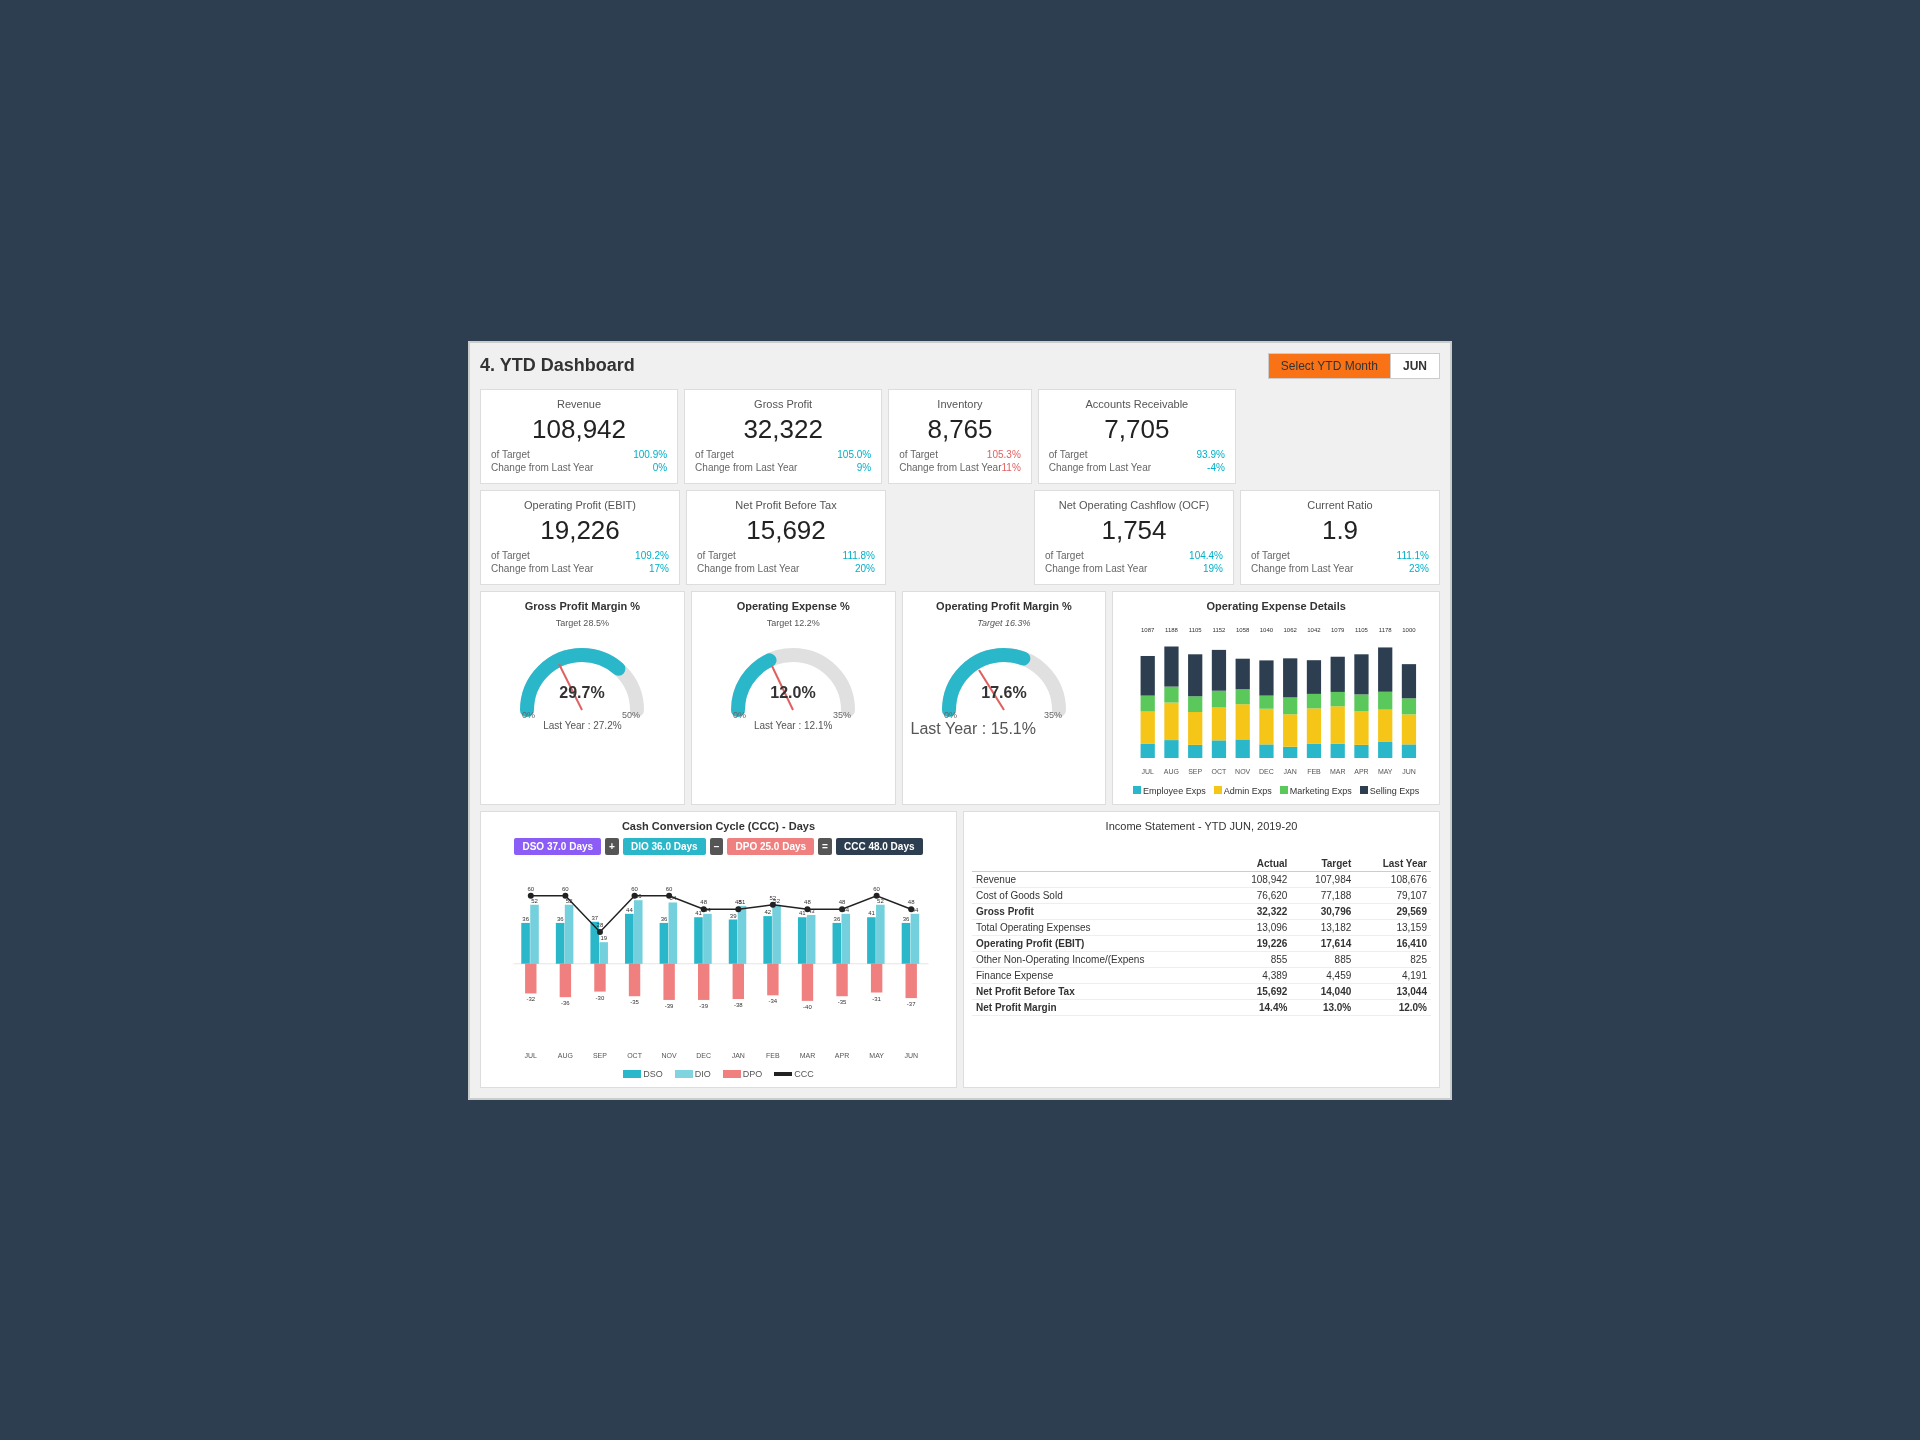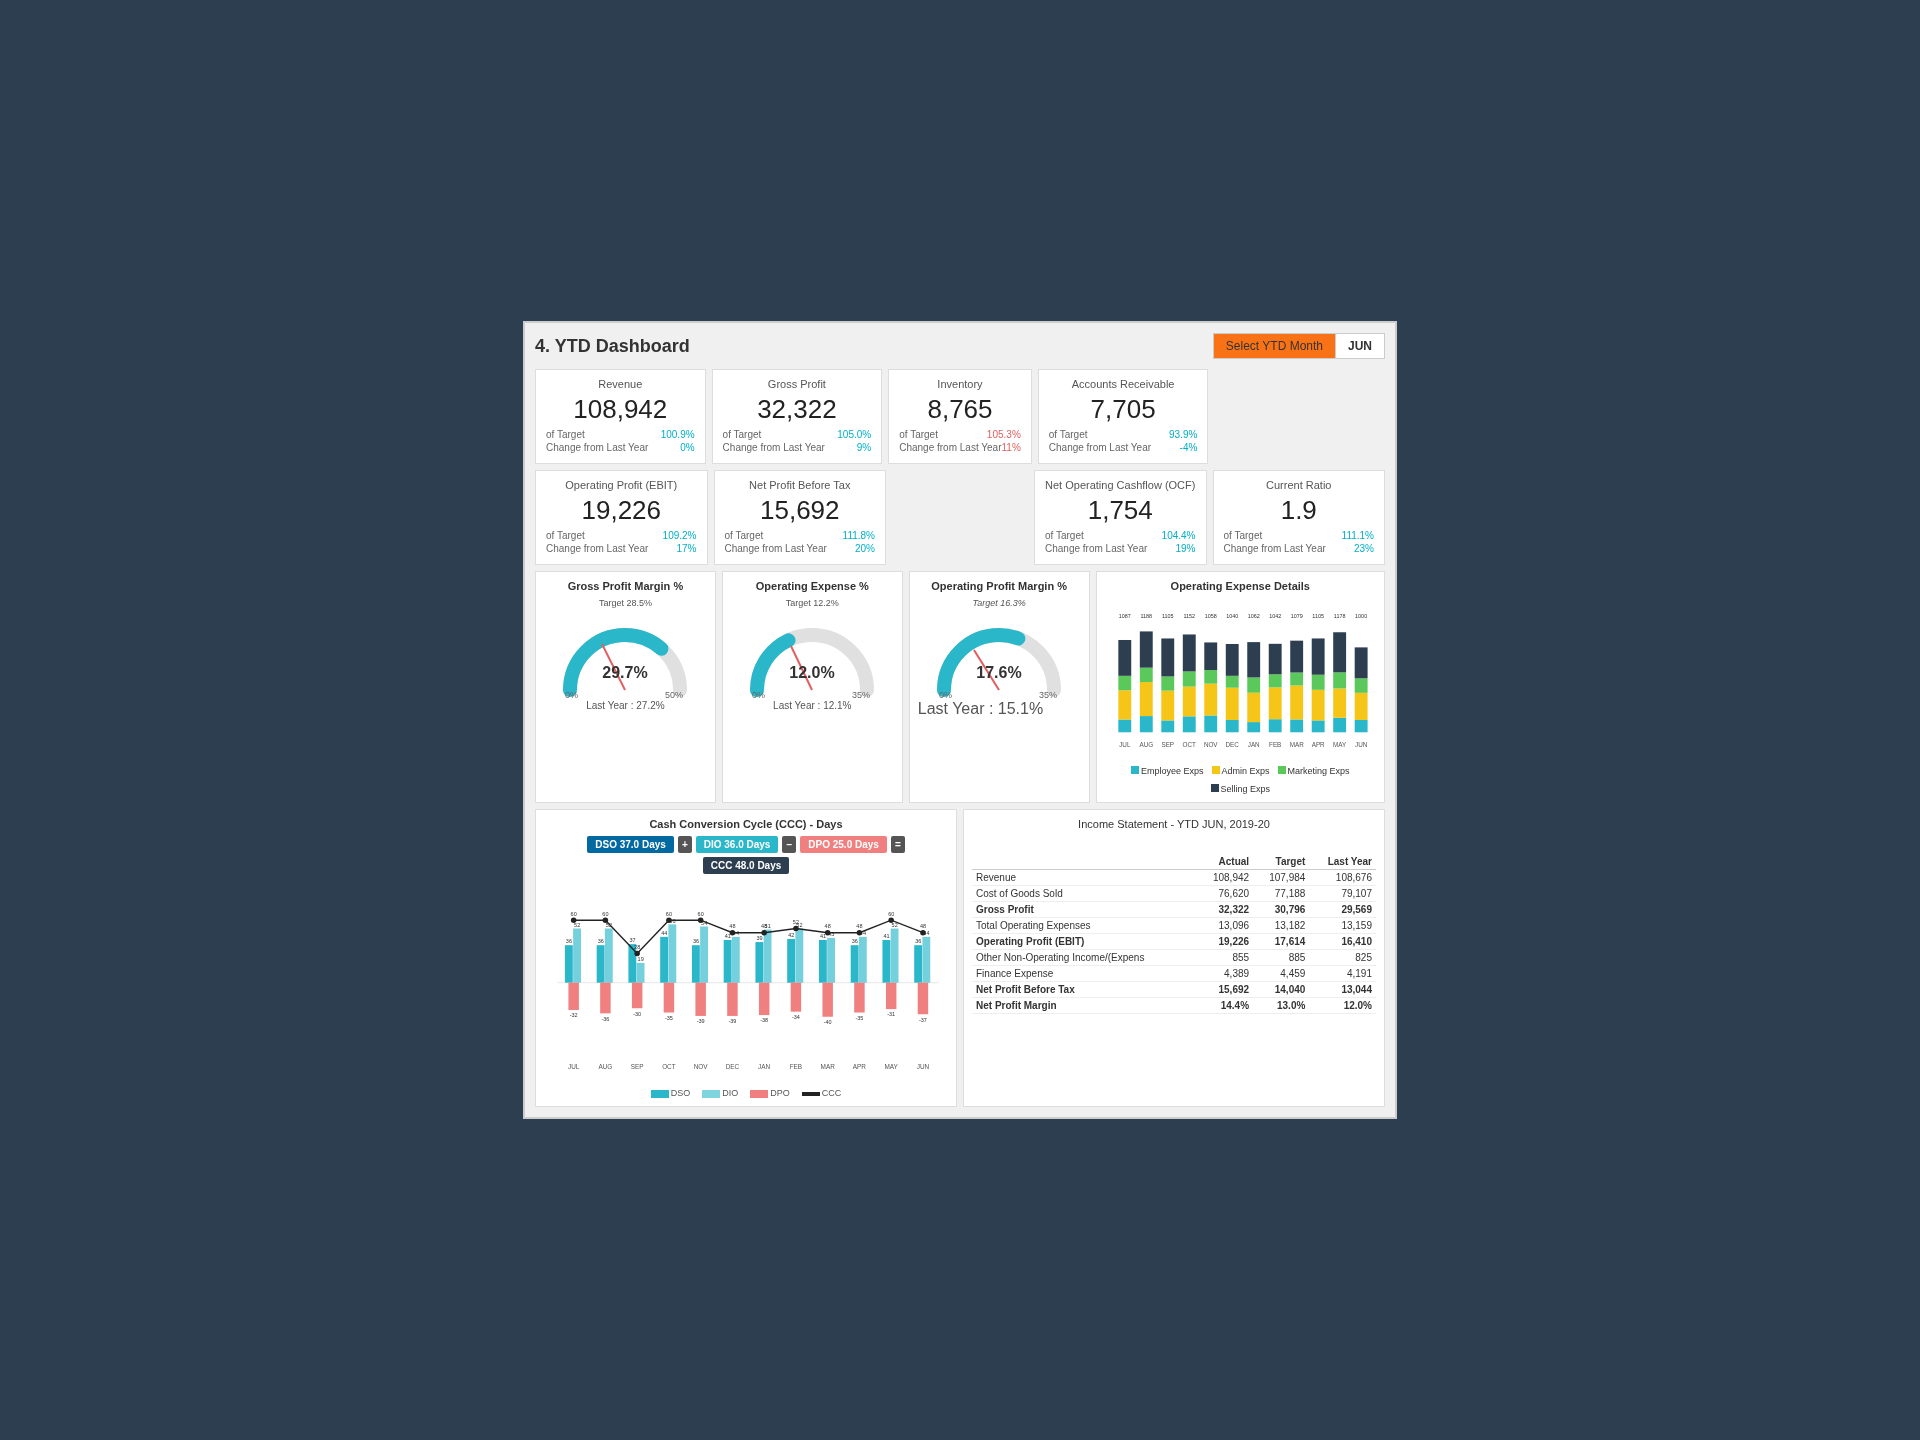--- a/index.html
+++ b/index.html
@@ -8,21 +8,21 @@
       font-family: 'Segoe UI', Arial, sans-serif;
       display: flex;
       justify-content: center;
       align-items: center;
       min-height: 100vh;
       padding: 20px;
     }
     .dashboard-container {
       background: #f0f0f0;
       border: 2px solid #ccc;
-      width: 874px;
+      width: 984px;
       padding: 10px;
     }
     .dashboard-header {
       display: flex;
       justify-content: space-between;
       align-items: center;
       margin-bottom: 10px;
     }
     .dashboard-title {
       font-size: 18px;
@@ -174,21 +174,21 @@
       margin-bottom: 8px;
       flex-wrap: wrap;
     }
     .ccc-badge {
       padding: 3px 8px;
       font-size: 10px;
       font-weight: bold;
       color: white;
       border-radius: 2px;
     }
-    .badge-dso { background: #0369a1; }
+    .badge-dso { background: #8b5cf6; }
     .badge-dio { background: #2ab7ca; }
     .badge-dpo { background: #f08080; }
     .badge-ccc { background: #2c3e50; }
     .badge-op { background: #555; padding: 3px 4px; }
     .badge-eq { background: #555; padding: 3px 4px; }
 
     
     .opex-legend {
       display: flex;
       gap: 8px;

